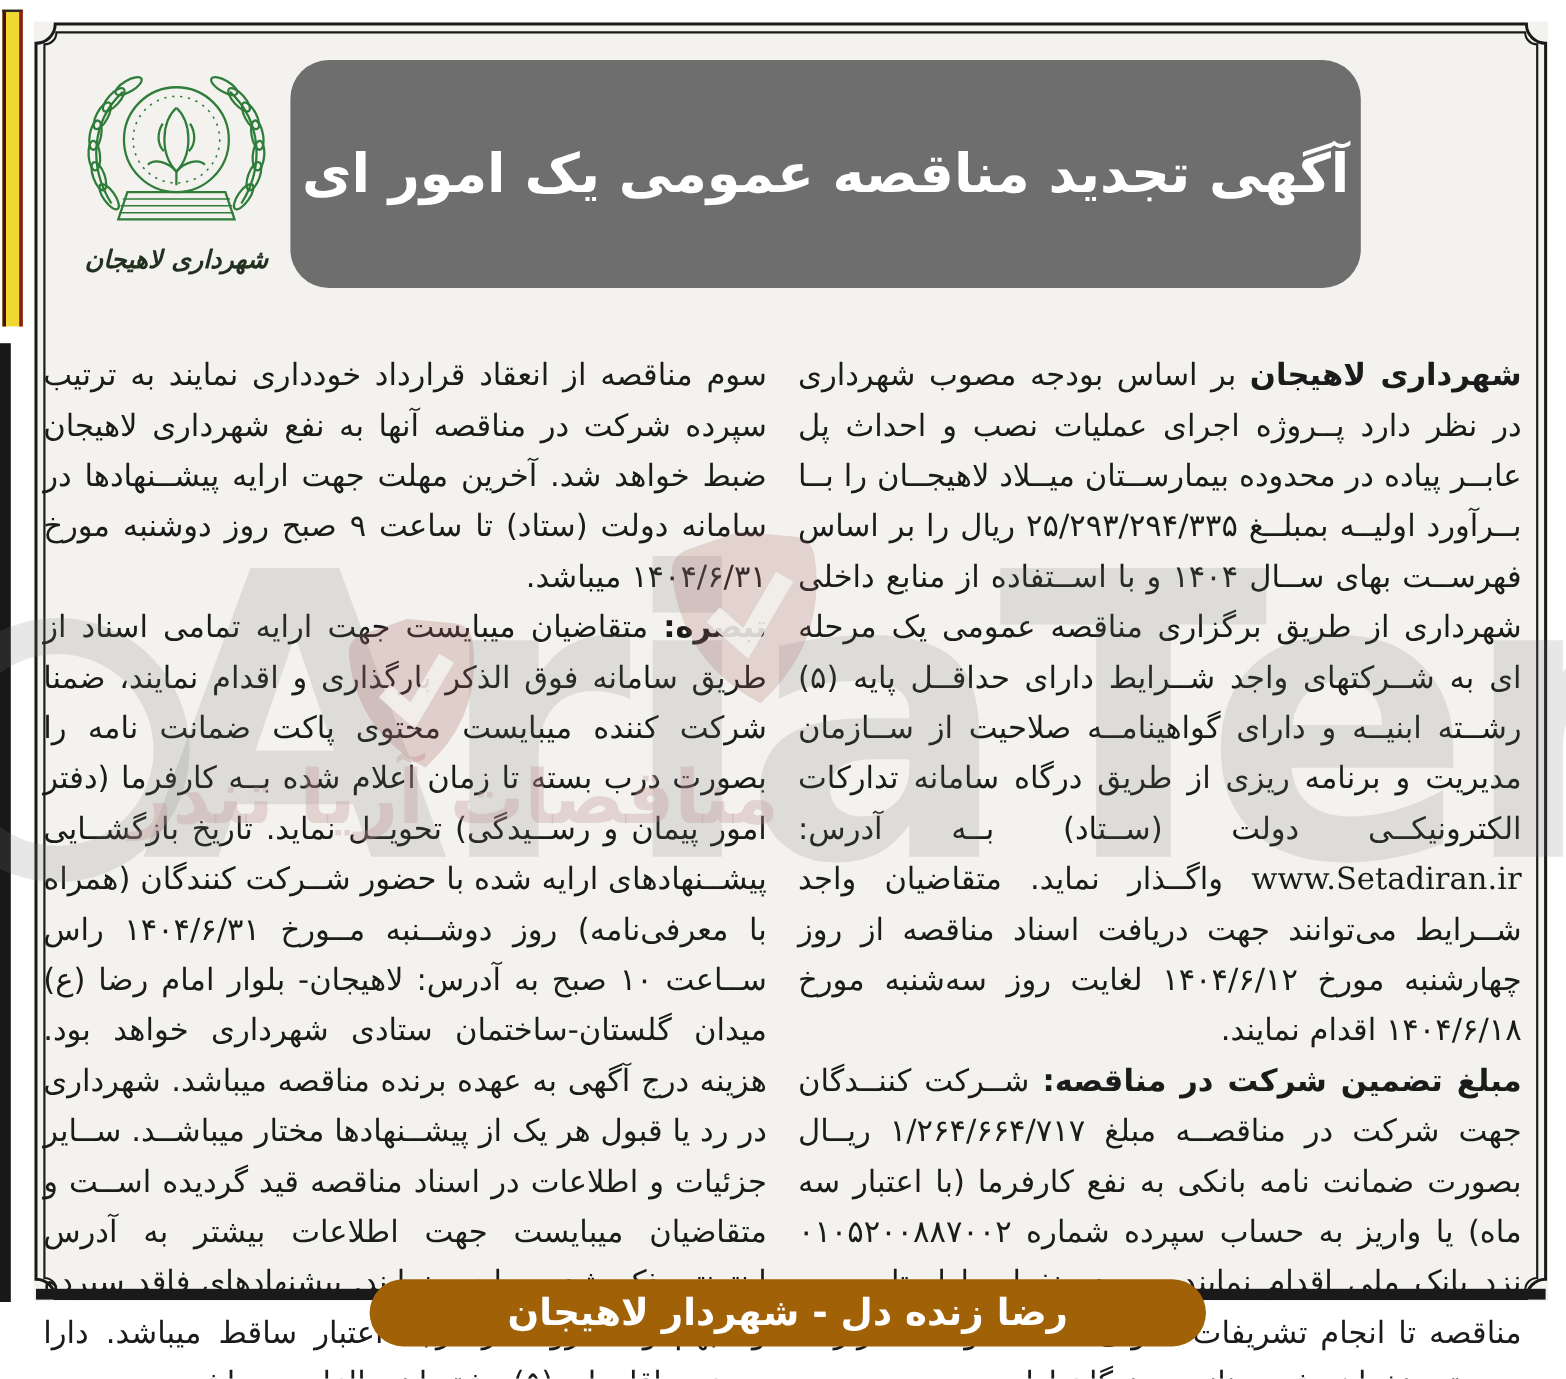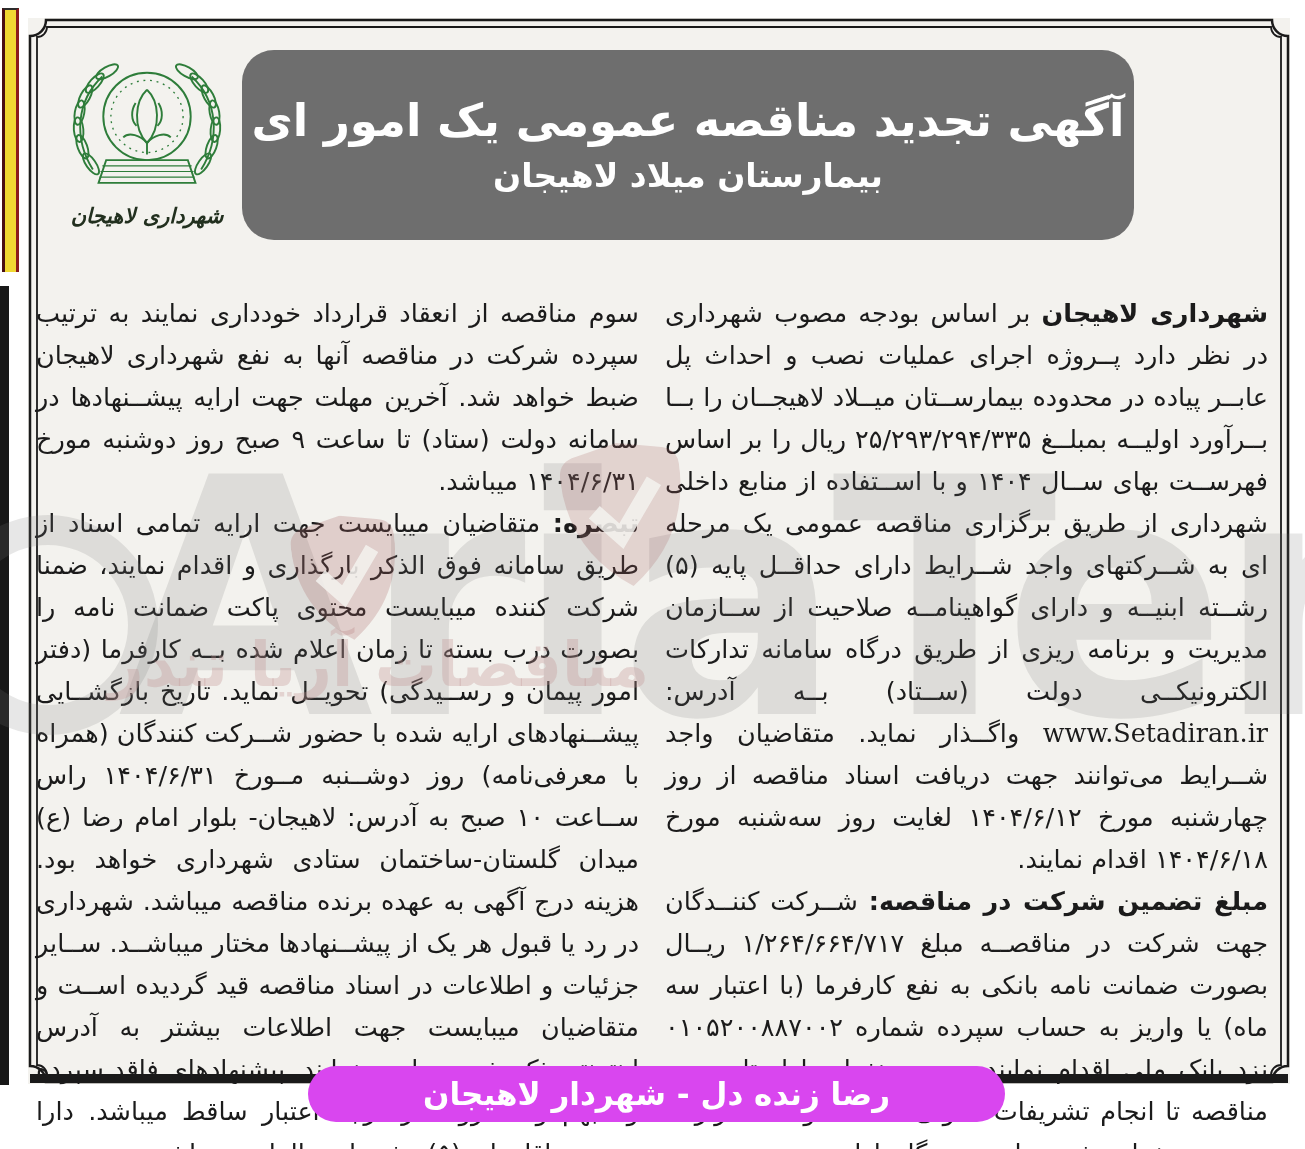--- a/index.html
+++ b/index.html
@@ -28,21 +28,21 @@
   .t3{font-size:33px;font-weight:bold;line-height:1.05;}
 
   
   .columns{position:absolute;right:37px;top:292px;width:1232px;display:flex;gap:26px;direction:rtl;z-index:3;}
   .col{width:603px;font-size:25.5px;line-height:42px;color:#1b1b1b;text-align:justify;}
   .para{margin:0;}
   .col .b{font-weight:bold;}
   .col .en{direction:ltr;unicode-bidi:embed;font-family:"DejaVu Serif",serif;font-weight:normal;}
 
   
-  .footer-bar{position:absolute;left:308px;top:1066px;width:697px;height:56px;background:#d946ef;
+  .footer-bar{position:absolute;left:308px;top:1066px;width:697px;height:56px;background:#a16207;
               border-radius:28px;z-index:8;color:#ffffff;font-size:31px;font-weight:bold;
               line-height:56px;text-align:center;direction:rtl;}
 
   
   .wm{position:absolute;inset:0;z-index:9;pointer-events:none;}
   .wm-latin{position:absolute;left:118px;top:408px;font-size:330px;font-weight:bold;
             letter-spacing:-10px;color:rgba(115,115,115,0.17);white-space:nowrap;
             font-family:"DejaVu Sans",sans-serif;}
   .wm-fa{position:absolute;left:108px;top:628px;font-size:62px;font-weight:bold;letter-spacing:16px;
          color:rgba(194,146,146,0.32);direction:rtl;white-space:nowrap;}
@@ -98,21 +98,20 @@
         <ellipse cx="137" cy="25" rx="13" ry="5" transform="rotate(-150 137 25)"></ellipse>
         <path d="M52 118 L138 118 L146 142 L44 142 Z"></path>
         <path d="M48 124 H142 M46 130 H144 M45 136 H145" stroke-width="1.3"></path>
       </g>
     </svg>
     <div class="logo-caption">شهرداری لاهیجان</div>
   </div>
 
   <div class="header-box">
     <div class="t1">آگهی تجدید مناقصه عمومی یک امور ای</div>
-    <div class="t3">بیمارستان میلاد لاهیجان</div>
   </div>
 
   <div class="columns">
     <div class="col">
         <p class="para"><span class="b">شهرداری لاهیجان</span><span> بر اساس بودجه مصوب شهرداری در نظر دارد پــروژه اجرای عملیات نصب و احداث پل عابــر پیاده در محدوده بیمارســتان میــلاد لاهیجــان را بــا بــرآورد اولیــه بمبلــغ ۲۵/۲۹۳/۲۹۴/۳۳۵ ریال را بر اساس فهرســت بهای ســال ۱۴۰۴ و با اســتفاده از منابع داخلی شهرداری از طریق برگزاری مناقصه عمومی یک مرحله ای به شــرکتهای واجد شــرایط دارای حداقــل پایه (۵) رشــته ابنیــه و دارای گواهینامــه صلاحیت از ســازمان مدیریت و برنامه ریزی از طریق درگاه سامانه تدارکات الکترونیکــی دولت (ســتاد) بــه آدرس: </span><span class="en">www.Setadiran.ir</span><span> واگــذار نماید. متقاضیان واجد شــرایط می‌توانند جهت دریافت اسناد مناقصه از روز چهارشنبه مورخ ۱۴۰۴/۶/۱۲ لغایت روز سه‌شنبه مورخ ۱۴۰۴/۶/۱۸ اقدام نمایند.</span></p>
         <p class="para"><span class="b">مبلغ تضمین شرکت در مناقصه:</span><span> شــرکت کننــدگان جهت شرکت در مناقصــه مبلغ ۱/۲۶۴/۶۶۴/۷۱۷ ریــال بصورت ضمانت نامه بانکی به نفع کارفرما (با اعتبار سه ماه) یا واریز به حساب سپرده شماره ۰۱۰۵۲۰۰۸۸۷۰۰۲ نزد بانک ملی اقدام نمایند. سپرده نفرات اول تا ســوم مناقصه تا انجام تشریفات قانونی مناقصه و عقد قرارداد مســترد نخواهد شد. چنانچه برندگان اول و دوم و</span></p>
       </div>
     <div class="col">
         <p class="para"><span>سوم مناقصه از انعقاد قرارداد خودداری نمایند به ترتیب سپرده شرکت در مناقصه آنها به نفع شهرداری لاهیجان ضبط خواهد شد. آخرین مهلت جهت ارایه پیشــنهادها در سامانه دولت (ستاد) تا ساعت ۹ صبح روز دوشنبه مورخ ۱۴۰۴/۶/۳۱ میباشد.</span></p>
         <p class="para"><span class="b">تبصره:</span><span> متقاضیان میبایست جهت ارایه تمامی اسناد از طریق سامانه فوق الذکر بارگذاری و اقدام نمایند، ضمنا شرکت کننده میبایست محتوی پاکت ضمانت نامه را بصورت درب بسته تا زمان اعلام شده بــه کارفرما (دفتر امور پیمان و رســیدگی) تحویــل نماید. تاریخ بازگشــایی پیشــنهادهای ارایه شده با حضور شــرکت کنندگان (همراه با معرفی‌نامه) روز دوشــنبه مــورخ ۱۴۰۴/۶/۳۱ راس ســاعت ۱۰ صبح به آدرس: لاهیجان- بلوار امام رضا (ع) میدان گلستان-ساختمان ستادی شهرداری خواهد بود. هزینه درج آگهی به عهده برنده مناقصه میباشد. شهرداری در رد یا قبول هر یک از پیشــنهادها مختار میباشــد. ســایر جزئیات و اطلاعات در اسناد مناقصه قید گردیده اســت و متقاضیان میبایست جهت اطلاعات بیشتر به آدرس اینترنتی ذکر شده مراجعه نمایند. پیشنهادهای فاقد سپرده و مبهم و مشروط از درجه اعتبار ساقط میباشد. دارا بودن حداقل پایه (۵) رشته ابنیه الزامی میباشد.</span></p>

